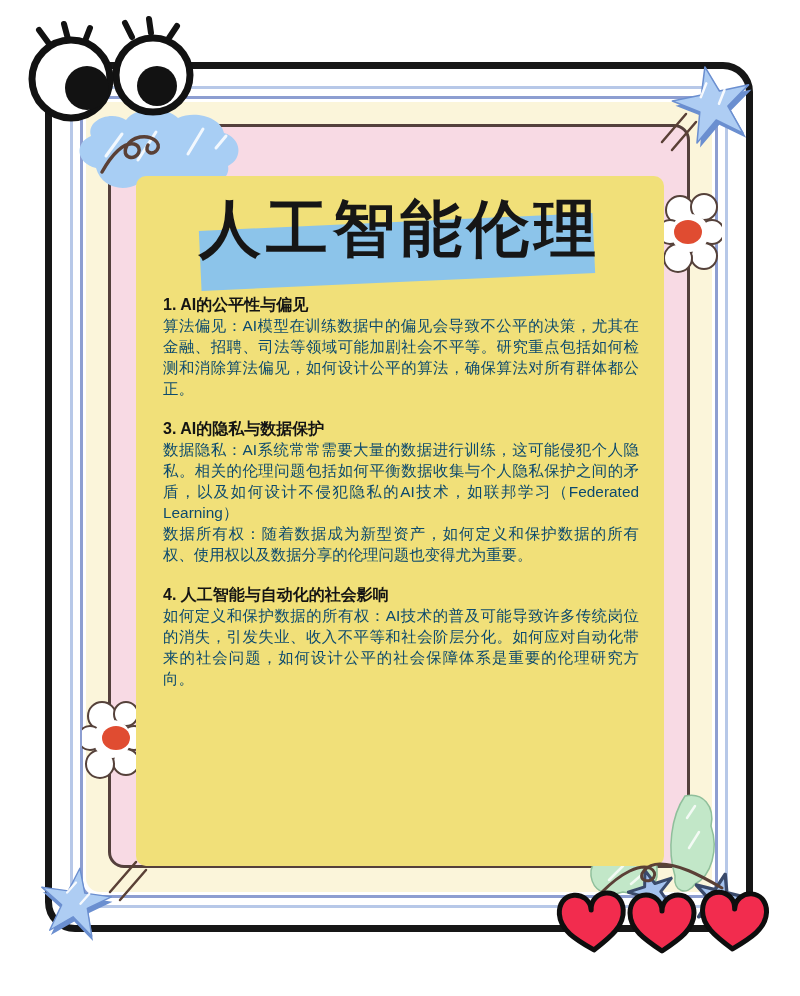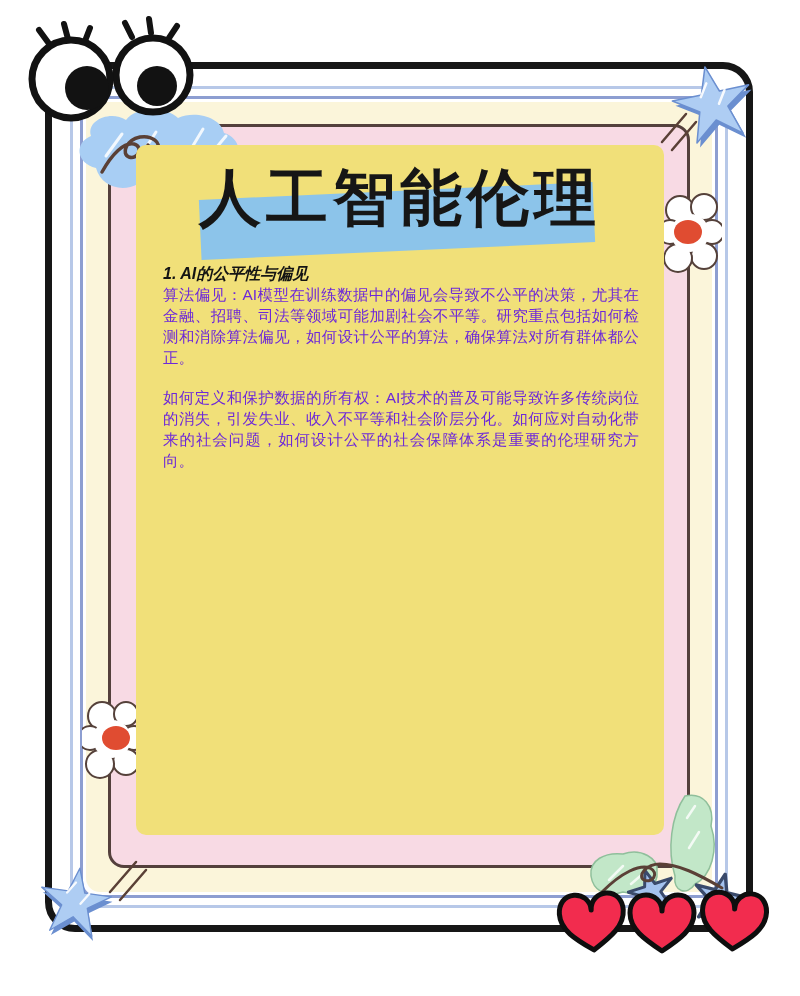--- a/index.html
+++ b/index.html
@@ -9,39 +9,39 @@
   }
   
   .abs{position:absolute;box-sizing:border-box;}
   #frame-black{left:45px;top:62px;width:708px;height:870px;border:7px solid #161616;border-radius:30px;background:#ffffff;z-index:1;}
   #frame-blue1{left:70px;top:86px;width:658px;height:822px;border:3px solid #B7C8E8;border-radius:20px;z-index:1;}
   #frame-blue2{left:80px;top:96px;width:638px;height:802px;border:3px solid #8D9ED1;border-radius:16px;z-index:1;}
   #frame-cream{left:86px;top:102px;width:626px;height:790px;background:#FBF5DA;border-radius:14px;z-index:1;}
   #frame-pink{left:108px;top:124px;width:582px;height:744px;background:#F8DAE4;border:3px solid #54403C;border-radius:16px;z-index:1;}
   
   #card{
-    left:136px;top:145px;width:528px;height:690px;background:#F1E079;border-radius:10px;
+    left:136px;top:176px;width:528px;height:690px;background:#F1E079;border-radius:10px;
     z-index:3;overflow:hidden;
   }
   #title-wrap{position:relative;height:112px;}
   #title-highlight{
     position:absolute;left:64px;top:46px;width:394px;height:60px;background:#8CC4EA;
     transform:rotate(-2.6deg);
   }
   #poster-title{
     position:relative;margin:0;padding-top:10px;text-align:center;
     font-size:62px;line-height:86px;font-weight:900;letter-spacing:5px;color:#161616;
   }
   #card-body{padding:6px 25px 0 27px;}
   .sec{margin:0 0 19px 0;}
   .sec h2{
-    margin:0;font-size:16px;line-height:21px;font-weight:bold;color:#141414;font-style:italic;
+    margin:0;font-size:16px;line-height:21px;font-weight:bold;color:#141414;
   }
   .sec p{
-    margin:0;font-size:15.4px;line-height:21px;color:#6d28d9;text-align:justify;font-weight:500;
+    margin:0;font-size:15.4px;line-height:21px;color:#0c4a6e;text-align:justify;font-weight:500;
   }
   
   .deco{position:absolute;}
   .z2{z-index:2;} .z4{z-index:4;} .z5{z-index:5;}
 </style>
 </head>
 <body>
 
 <div id="page">
 
@@ -101,20 +101,26 @@
     <div id="title-wrap">
       <div id="title-highlight"></div>
       <h1 id="poster-title">人工智能伦理</h1>
     </div>
     <div id="card-body">
       <section class="sec">
         <h2>1. AI的公平性与偏见</h2>
         <p>算法偏见：AI模型在训练数据中的偏见会导致不公平的决策，尤其在金融、招聘、司法等领域可能加剧社会不平等。研究重点包括如何检测和消除算法偏见，如何设计公平的算法，确保算法对所有群体都公正。</p>
       </section>
       <section class="sec">
+        <h2>3. AI的隐私与数据保护</h2>
+        <p>数据隐私：AI系统常常需要大量的数据进行训练，这可能侵犯个人隐私。相关的伦理问题包括如何平衡数据收集与个人隐私保护之间的矛盾，以及如何设计不侵犯隐私的AI技术，如联邦学习（Federated Learning）</p>
+        <p>数据所有权：随着数据成为新型资产，如何定义和保护数据的所有权、使用权以及数据分享的伦理问题也变得尤为重要。</p>
+      </section>
+      <section class="sec">
+        <h2>4. 人工智能与自动化的社会影响</h2>
         <p>如何定义和保护数据的所有权：AI技术的普及可能导致许多传统岗位的消失，引发失业、收入不平等和社会阶层分化。如何应对自动化带来的社会问题，如何设计公平的社会保障体系是重要的伦理研究方向。</p>
 
       </section>
     </div>
   </div>
 
   <svg class="deco z4" style="left:20px;top:15px;" width="180" height="122" viewBox="0 0 180 122">
     <g stroke="#121212" stroke-width="6" stroke-linecap="round">
       <path d="M30,30 L19,15" fill="none"></path>
       <path d="M48,24 L44,9" fill="none"></path>

